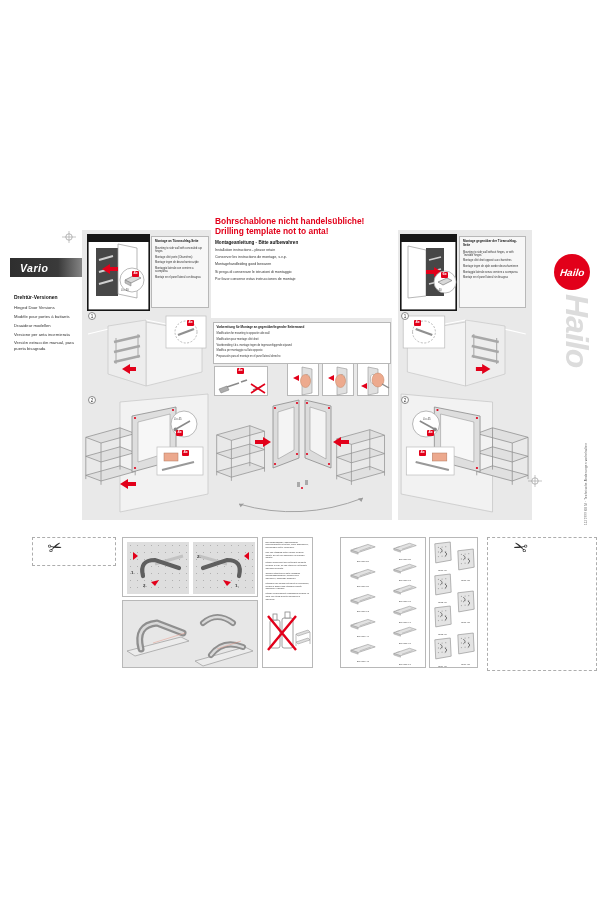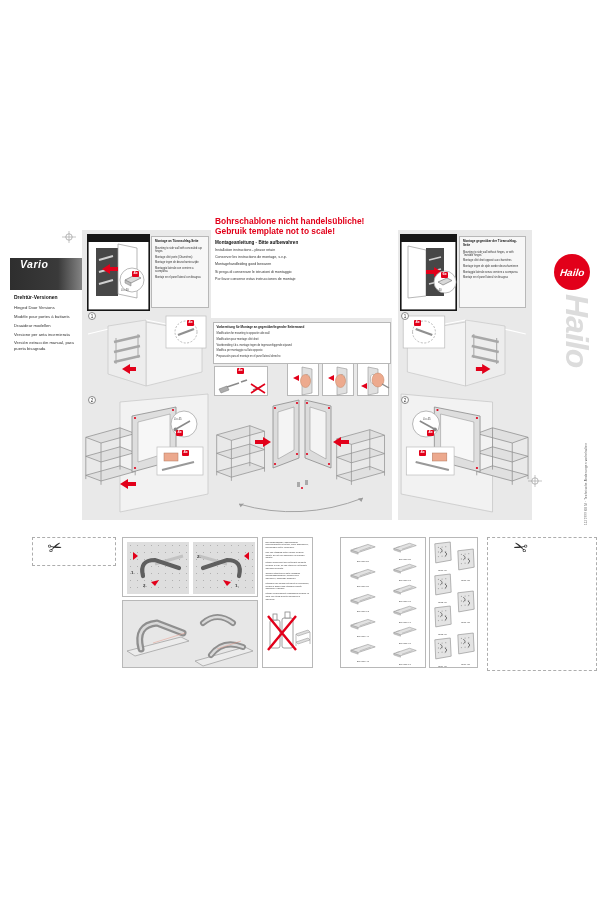--- a/index.html
+++ b/index.html
@@ -14,21 +14,21 @@
   .instr .t{font-weight:bold;font-size:3px;color:#111;margin-bottom:3px}
   .badge{position:absolute;background:#e2001a;color:#fff;font-weight:bold;font-size:3.8px;line-height:1;padding:1px 1.5px;border-radius:1px;z-index:6}
   .screwlabel{position:absolute;font-size:2.8px;color:#444;z-index:6}
   .stepnum{position:absolute;width:8px;height:8px;border:0.7px solid #8a8a8a;border-radius:50%;background:#fff;font-size:4.6px;display:flex;align-items:center;justify-content:center;color:#333;z-index:5}
   .scissors{position:absolute;font-size:17px;color:#2d2d2d;z-index:6;line-height:1}
   .dashcut{position:absolute;border:1px dashed #adadad;background:#fff}
   .pcell{position:absolute;text-align:center}
   .plabel{display:block;font-size:2.3px;color:#333;margin-top:0.5px;white-space:nowrap}
   .pegholes{position:absolute;background:#dedede;background-image:radial-gradient(#b0b0b0 0.8px,transparent 0.9px);background-size:7px 7px}
   .peglabel{position:absolute;font-weight:bold;font-size:4.4px;color:#333}
-  .vario{position:absolute;left:10px;top:258px;width:107px;height:32px;background:linear-gradient(90deg,#2e2e2e 0%,#3a3a3a 45%,#c9c9c9 88%,#e9e9e9 100%);display:flex;}
+  .vario{position:absolute;left:10px;top:258px;width:107px;height:19px;background:linear-gradient(90deg,#2e2e2e 0%,#3a3a3a 45%,#c9c9c9 88%,#e9e9e9 100%);display:flex;align-items:center}
   .vario span{color:#fff;font-style:italic;font-weight:bold;font-size:10.5px;padding-left:10px;letter-spacing:0.5px}
   .versions{position:absolute;left:14px;top:294px;width:72px}
   .versions h3{font-size:5px;margin-bottom:5px;color:#111}
   .versions p{font-size:4.2px;line-height:1.3;margin-bottom:3.4px;color:#333}
   .notice{position:absolute;left:215px;top:217px;width:182px}
   .notice .r{color:#e2001a;font-weight:bold;font-size:8.4px;line-height:1.15}
   .notice .k{font-weight:bold;font-size:4.6px;margin-top:3.5px;color:#111}
   .notice p.s{font-size:3.6px;margin-top:3.2px;color:#333}
   .clean{position:absolute;left:262px;top:537px;width:51px;height:131px;background:#fff;border:0.6px solid #b8b8b8;padding:2.5px}
   .clean p{font-size:2.1px;line-height:1.3;margin-bottom:2.2px;color:#333}
@@ -89,21 +89,21 @@
   <h3>Drehtür-Versionen</h3>
   <p>Hinged Door Versions</p>
   <p>Modèle pour portes à battants</p>
   <p>Draaideur modellen</p>
   <p>Versione per anta incernierata</p>
   <p>Versión extracción manual, para puerta bisagrada</p>
 </div>
 
 <div class="notice">
   <div class="r">Bohrschablone nicht handelsübliche!</div>
-  <div class="r">Gebruik template not to scale!</div>
+  <div class="r">Drilling template not to anta!</div>
   <div class="k">Montageanleitung - Bitte aufbewahren</div>
   <p class="s">Installation instructions - please retain</p>
   <p class="s">Conserver les instructions de montage, s.v.p.</p>
   <p class="s">Montagehandleiding goed bewaren</p>
   <p class="s">Si prega di conservare le istruzioni di montaggio</p>
   <p class="s">Por favor conserve estas instrucciones de montaje</p>
 </div>
 
 <div class="gpanel" style="left:82px;top:230px;width:129px;height:290px"></div>
 <div class="gpanel" style="left:211px;top:318px;width:181px;height:202px"></div>

